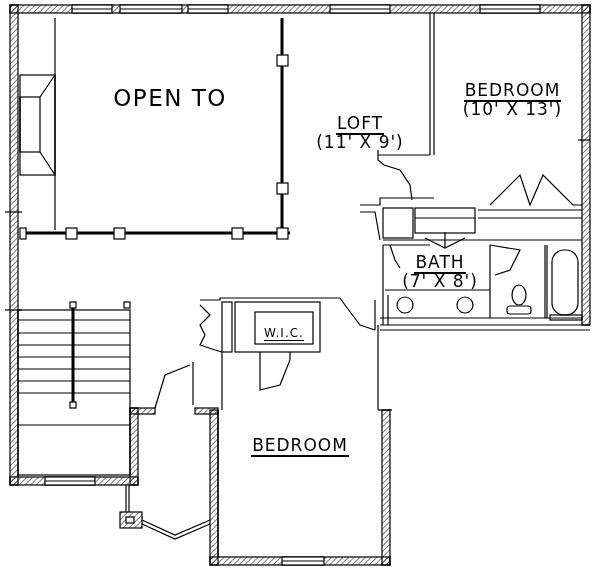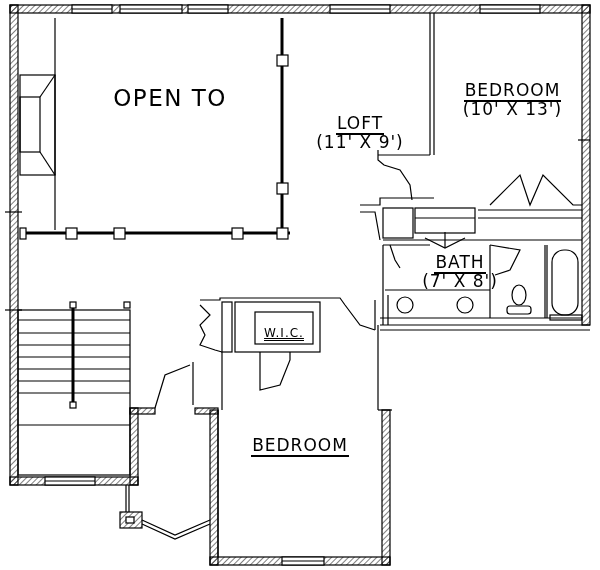--- a/index.html
+++ b/index.html
@@ -3,21 +3,21 @@
 <meta charset="utf-8">
 <style>
   html, body { margin: 0; padding: 0; background: #ffffff; }
   body { width: 600px; height: 570px; overflow: hidden; position: relative; font-family: "DejaVu Sans", sans-serif; }
   svg { position: absolute; left: 0; top: 0; }
   .lbl { position: absolute; text-align: center; color: #000; font-family: "DejaVu Sans", sans-serif; letter-spacing: 1px; white-space: nowrap; }
   .room-name { font-size: 17px; line-height: 20px; }
   .room-name.u { border-bottom: 2px solid #000; display: inline-block; padding: 0 1px; }
   .dims { font-size: 17px; line-height: 15px; display: block; }
   .open-text { font-size: 23px; line-height: 26px; letter-spacing: 1.5px; }
-  .wic { font-size: 12px; border-bottom: 1.5px solid #000; display: inline-block; text-decoration: underline; }
+  .wic { font-size: 12px; border-bottom: 1.5px solid #000; display: inline-block; }
 </style>
 </head>
 <body>
 
 <svg width="600" height="570" viewBox="0 0 600 570" xmlns="http://www.w3.org/2000/svg">
   <defs>
     <pattern id="hatch" patternUnits="userSpaceOnUse" width="4" height="4" patternTransform="rotate(45)">
       <line x1="0" y1="0" x2="0" y2="4" stroke="#000" stroke-width="1"></line>
     </pattern>
   </defs>
@@ -183,21 +183,21 @@
 <div class="lbl" style="left:305px; top:65px; width:110px;margin-top:48px;">
   <span class="room-name u">LOFT</span>
   <span class="dims">(11' X 9')</span>
 </div>
 
 <div class="lbl" style="left:440px; top:80px; width:145px;">
   <span class="room-name u">BEDROOM</span>
   <span class="dims">(10' X 13')</span>
 </div>
 
-<div class="lbl" style="left:415px; top:252px; width:90px;">
+<div class="lbl" style="left:395px; top:252px; width:90px;">
   <span class="room-name u">BATH</span>
   <span class="dims">(7' X 8')</span>
 </div>
 
 <div class="lbl" style="left:255px; top:322px; width:58px;">
   <span class="wic">W.I.C.</span>
 </div>
 
 <div class="lbl" style="left:225px; top:435px; width:150px;">
   <span class="room-name u">BEDROOM</span>

